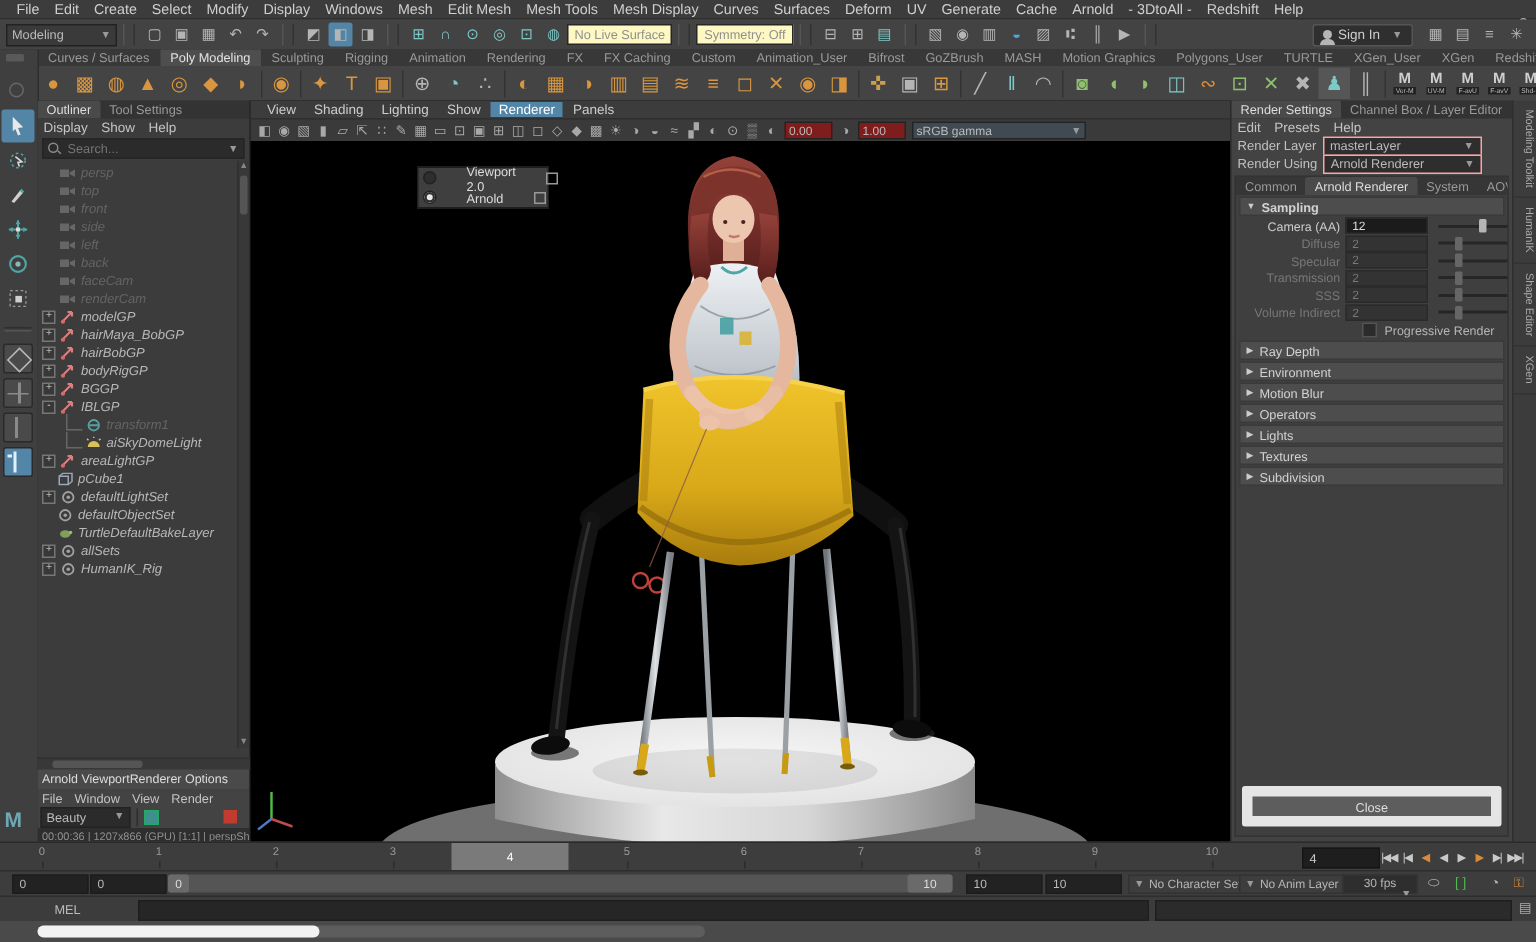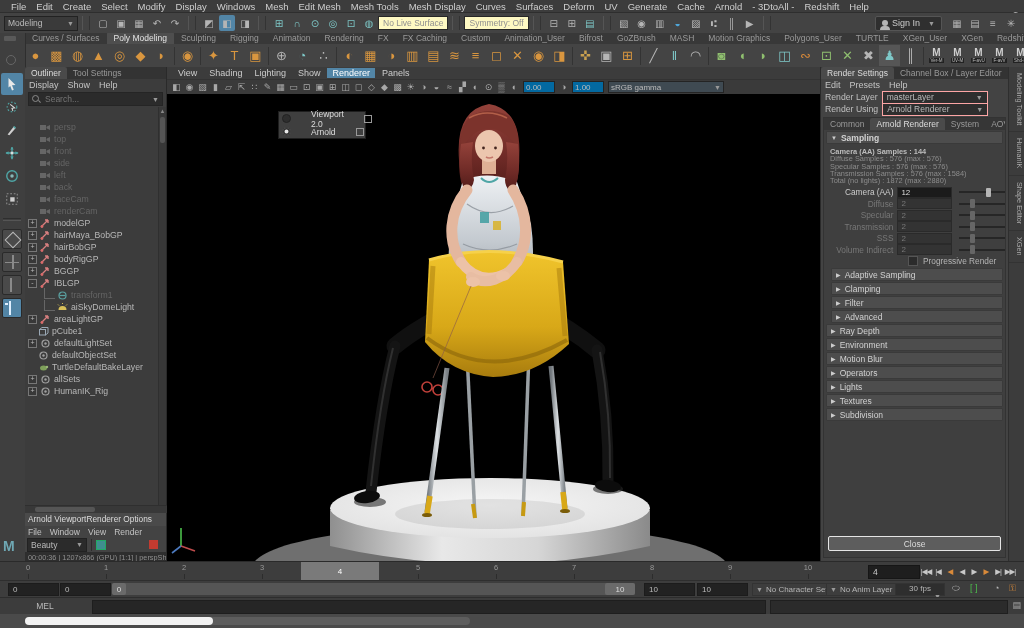--- a/index.html
+++ b/index.html
@@ -40,21 +40,21 @@
   #outliner{left:25px;top:67px;width:142px;height:438px;background:#3c3c3c;border-right:1px solid #2a2a2a;box-sizing:border-box;}
   .ptabbar{height:12px;background:#333333;display:flex;align-items:flex-end;overflow:hidden;}
   .ptab{padding:1px 6px;font-size:8.5px;color:#999;white-space:nowrap;}
   .ptab.active{background:#4a4a4a;color:#ddd;border-radius:2px 2px 0 0;}
   .pmenus{height:12px;display:flex;align-items:center;padding-left:4px;gap:9px;font-size:9px;color:#c4c4c4;}
   #outl-search{margin:1px 3px;height:12px;background:#2b2b2b;border:1px solid #252525;display:flex;align-items:center;padding:0 3px;gap:3px;}
   #outl-search input{background:transparent;border:0;outline:0;color:#999;font-size:8.5px;width:100px;font-family:inherit;}
   .mag{position:relative;width:8px;height:8px;flex:0 0 auto;}
   .mag:before{content:"";position:absolute;left:0;top:0;width:5px;height:5px;border:1px solid #8a8a8a;border-radius:50%;}
   .mag:after{content:"";position:absolute;left:5.5px;top:5.5px;width:3px;height:1px;background:#8a8a8a;transform:rotate(45deg);}
-  #outl-tree{position:relative;height:390px;overflow:hidden;padding-top:14px;}
+  #outl-tree{position:relative;height:390px;overflow:hidden;padding-top:2px;font-style:italic;}
   .orow{height:12px;display:flex;align-items:center;font-size:8.7px;color:#b8b8b8;white-space:nowrap;}
   .orow.gray{color:#646464;}
   .oexp{width:7px;height:7px;border:1px solid #777;color:#bbb;font-size:7px;line-height:5px;text-align:center;margin-right:3px;background:#383838;flex:0 0 auto;}
   .oicon{width:11px;height:9px;margin-right:3px;flex:0 0 auto;}
   .vscroll{position:absolute;right:0;top:0;width:7px;height:100%;background:#383838;border-left:1px solid #2f2f2f;}
   .vscroll .thumb{position:absolute;left:1px;top:10px;width:5px;height:26px;background:#555;border-radius:2px;}
   .vscroll .ar{position:absolute;left:0;width:7px;height:8px;color:#888;font-size:6px;text-align:center;line-height:8px;}
   #outl-hscroll{left:25px;top:505px;width:142px;height:8px;background:#383838;border-top:1px solid #2f2f2f;box-sizing:border-box;}
   #outl-hscroll .thumb{position:absolute;left:10px;top:1px;width:60px;height:5px;background:#555;border-radius:2px;}
   
@@ -63,21 +63,21 @@
   #arnold-menus{height:11px;display:flex;gap:8px;padding-left:3px;align-items:center;font-size:8.5px;color:#c4c4c4;}
   #arnold-ctrl{height:15px;display:flex;align-items:center;gap:4px;padding-left:2px;}
   #arnold-status{height:11px;background:#2e2e2e;color:#8f8f8f;font-size:7.3px;display:flex;align-items:center;padding-left:3px;white-space:nowrap;}
   
   #viewport{left:167px;top:67px;width:653px;height:494px;background:#000;}
   #vp-menus{height:12px;background:#3c3c3c;display:flex;align-items:center;padding-left:6px;gap:2px;}
   .vp-menu{padding:0 5px;font-size:9px;color:#ccc;}
   .vp-menu.hl{background:#5285a6;color:#fff;}
   #vp-toolbar{height:14px;background:#3a3a3a;border-top:1px solid #333;display:flex;align-items:center;padding-left:3px;}
   .vp-ic{width:13px;text-align:center;font-size:9px;color:#a8a8a8;flex:0 0 auto;}
-  .vp-field{background:#0369a1;border:1px solid #242424;height:10px;width:26px;color:#bbb;font-size:8px;display:flex;align-items:center;padding:0 2px;margin:0 2px;}
+  .vp-field{background:#7f1d1d;border:1px solid #242424;height:10px;width:26px;color:#bbb;font-size:8px;display:flex;align-items:center;padding:0 2px;margin:0 2px;}
   #vp-canvas{position:relative;height:468px;}
   #renderer-popup{position:absolute;left:111px;top:17px;width:86px;background:#3f3f3f;border:1px solid #1e1e1e;box-shadow:2px 3px 6px rgba(0,0,0,.6);z-index:5;}
   .rp-row{height:13px;display:flex;align-items:center;padding:0 3px;gap:20px;font-size:8.5px;color:#ddd;}
   .rp-radio{width:7px;height:7px;border-radius:50%;border:1px solid #222;background:#2e2e2e;flex:0 0 auto;}
   .rp-radio.on{background:#e8e8e8;box-shadow:inset 0 0 0 1.5px #2e2e2e;}
   .rp-box{width:6px;height:6px;border:1px solid #999;margin-left:auto;flex:0 0 auto;}
   
   #rsettings{left:820px;top:67px;width:188px;height:494px;background:#434343;border-left:1px solid #2a2a2a;box-sizing:border-box;}
   .rs-row{display:flex;align-items:center;padding-left:4px;gap:4px;height:12px;}
   .rs-label{font-size:8.7px;color:#c0c0c0;}
@@ -94,21 +94,21 @@
   .srow .lab{width:78px;text-align:right;font-size:8.3px;color:#777;}
   .srow .val{width:52px;height:9px;background:#333;border:1px solid #2a2a2a;color:#777;font-size:8px;display:flex;align-items:center;padding:0 3px;margin-left:4px;}
   .srow .track{position:relative;width:52px;height:2px;background:#262626;margin-left:7px;}
   .srow .knob{position:absolute;top:-3.5px;width:5px;height:9px;background:#666;border-radius:1px;}
   .srow.en .lab{color:#ccc;}
   .srow.en .val{background:#1b1b1b;color:#ddd;}
   .srow.en .knob{background:#b5b5b5;}
   #prog-row{display:flex;align-items:center;gap:5px;padding-left:84px;height:12px;}
   #prog-row .cb{width:8px;height:8px;background:#2b2b2b;border:1px solid #555;}
   #prog-row span{font-size:8.3px;color:#b5b5b5;}
-  #close-btn{position:absolute;left:4px;right:4px;bottom:6px;height:13px;background:#5d5d5d;border:1px solid #e5e5e5;border-radius:2px;color:#ddd;font-size:8.5px;display:flex;align-items:center;justify-content:center;}
+  #close-btn{position:absolute;left:4px;right:4px;bottom:6px;height:13px;background:#5d5d5d;border:7px solid #e5e5e5;border-radius:2px;color:#ddd;font-size:8.5px;display:flex;align-items:center;justify-content:center;}
   
   #rstrip{left:1008px;top:67px;width:16px;height:494px;background:#3c3c3c;border-left:1px solid #2e2e2e;box-sizing:border-box;}
   .vtab{writing-mode:vertical-rl;font-size:7.3px;color:#aaa;padding:6px 0;border-bottom:1px solid #333;width:15px;text-align:center;white-space:nowrap;}
   
   #timeslider{left:0;top:561px;width:1024px;height:19px;background:#3d3d3d;border-top:1px solid #2a2a2a;box-sizing:border-box;}
   .tick-num{position:absolute;top:1px;font-size:7.5px;color:#999;transform:translateX(-50%);}
   .tick-mark{position:absolute;bottom:1px;width:1px;height:5px;background:#2c2c2c;}
   #cur-frame{position:absolute;top:0;height:18px;background:#7a7a7a;display:flex;align-items:center;justify-content:center;color:#fff;font-size:8px;}
   #tl-field{position:absolute;left:868px;top:2.5px;width:46px;height:12px;background:#1e1e1e;border:1px solid #161616;color:#ccc;font-size:8.5px;display:flex;align-items:center;padding-left:4px;}
   #transport{position:absolute;left:920px;top:0;height:18px;display:flex;align-items:center;}
@@ -803,27 +803,20 @@
       <div id="rs-innertabs">
           <span class="ptab">Common</span>
           <span class="ptab active">Arnold Renderer</span>
           <span class="ptab">System</span>
           <span class="ptab">AOVs</span>
         </div>
       <div class="sec" style="font-weight:bold;">
         <span class="tri">▼</span>
           <span>Sampling</span>
       </div>
-      <div id="samp-info">
-          <div>Camera (AA) Samples : 144</div>
-          <div>Diffuse Samples : 576 (max : 576)</div>
-          <div>Specular Samples : 576 (max : 576)</div>
-          <div>Transmission Samples : 576 (max : 1584)</div>
-          <div>Total (no lights) : 1872 (max : 2880)</div>
-        </div>
       <div id="sliders-dyn">
           <div class="srow en">
             <span class="lab">Camera (AA)</span>
             <span class="val">12</span>
             <span class="track">
               <span class="knob" style="left: 27.26px;"></span>
             </span>
           </div>
           <div class="srow">
             <span class="lab">Diffuse</span>
@@ -858,38 +851,20 @@
             <span class="val">2</span>
             <span class="track">
               <span class="knob" style="left: 11.75px;"></span>
             </span>
           </div>
         </div>
       <div id="prog-row">
         <span class="cb"></span>
         <span>Progressive Render</span>
       </div>
-      <div id="subsec-dyn">
-          <div class="sec sub">
-            <span class="tri">▶</span>
-            <span>Adaptive Sampling</span>
-          </div>
-          <div class="sec sub">
-            <span class="tri">▶</span>
-            <span>Clamping</span>
-          </div>
-          <div class="sec sub">
-            <span class="tri">▶</span>
-            <span>Filter</span>
-          </div>
-          <div class="sec sub">
-            <span class="tri">▶</span>
-            <span>Advanced</span>
-          </div>
-        </div>
       <div id="sec-dyn">
           <div class="sec">
             <span class="tri">▶</span>
             <span>Ray Depth</span>
           </div>
           <div class="sec">
             <span class="tri">▶</span>
             <span>Environment</span>
           </div>
           <div class="sec">

